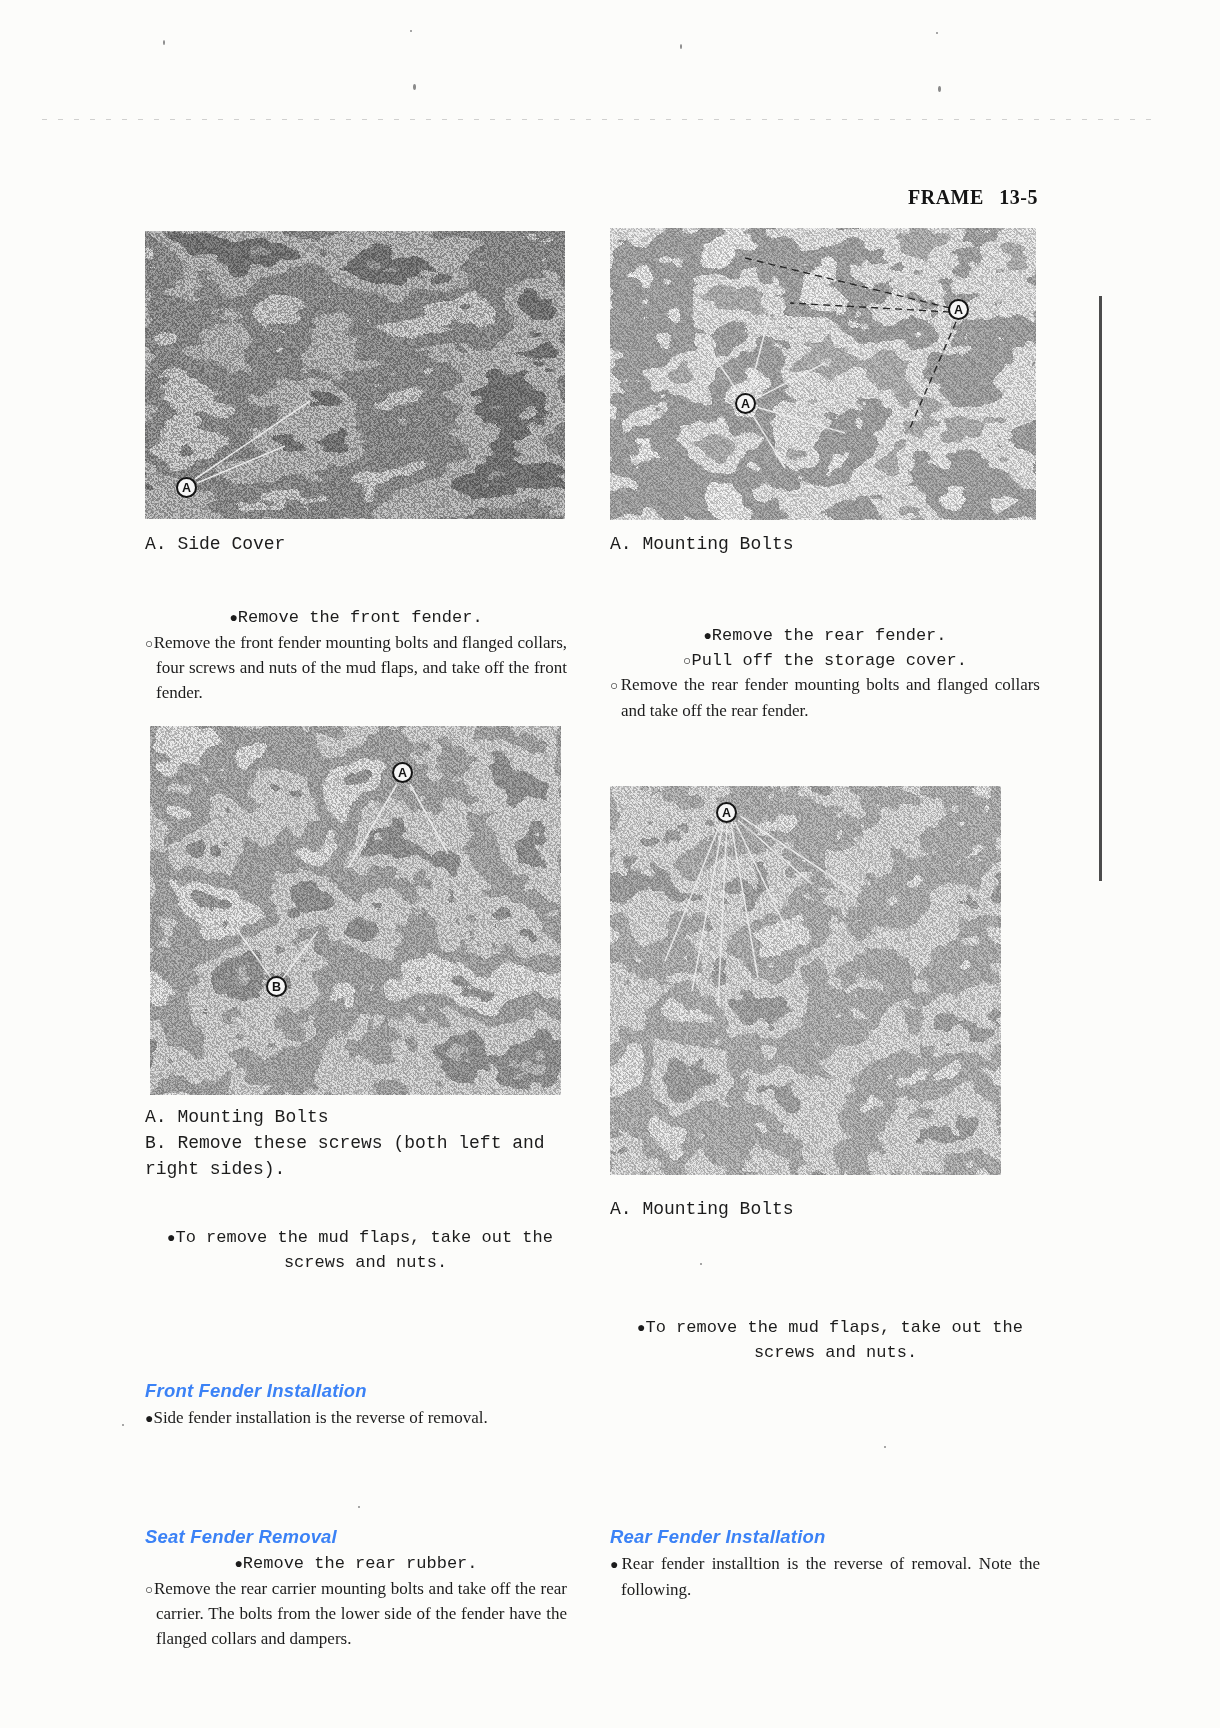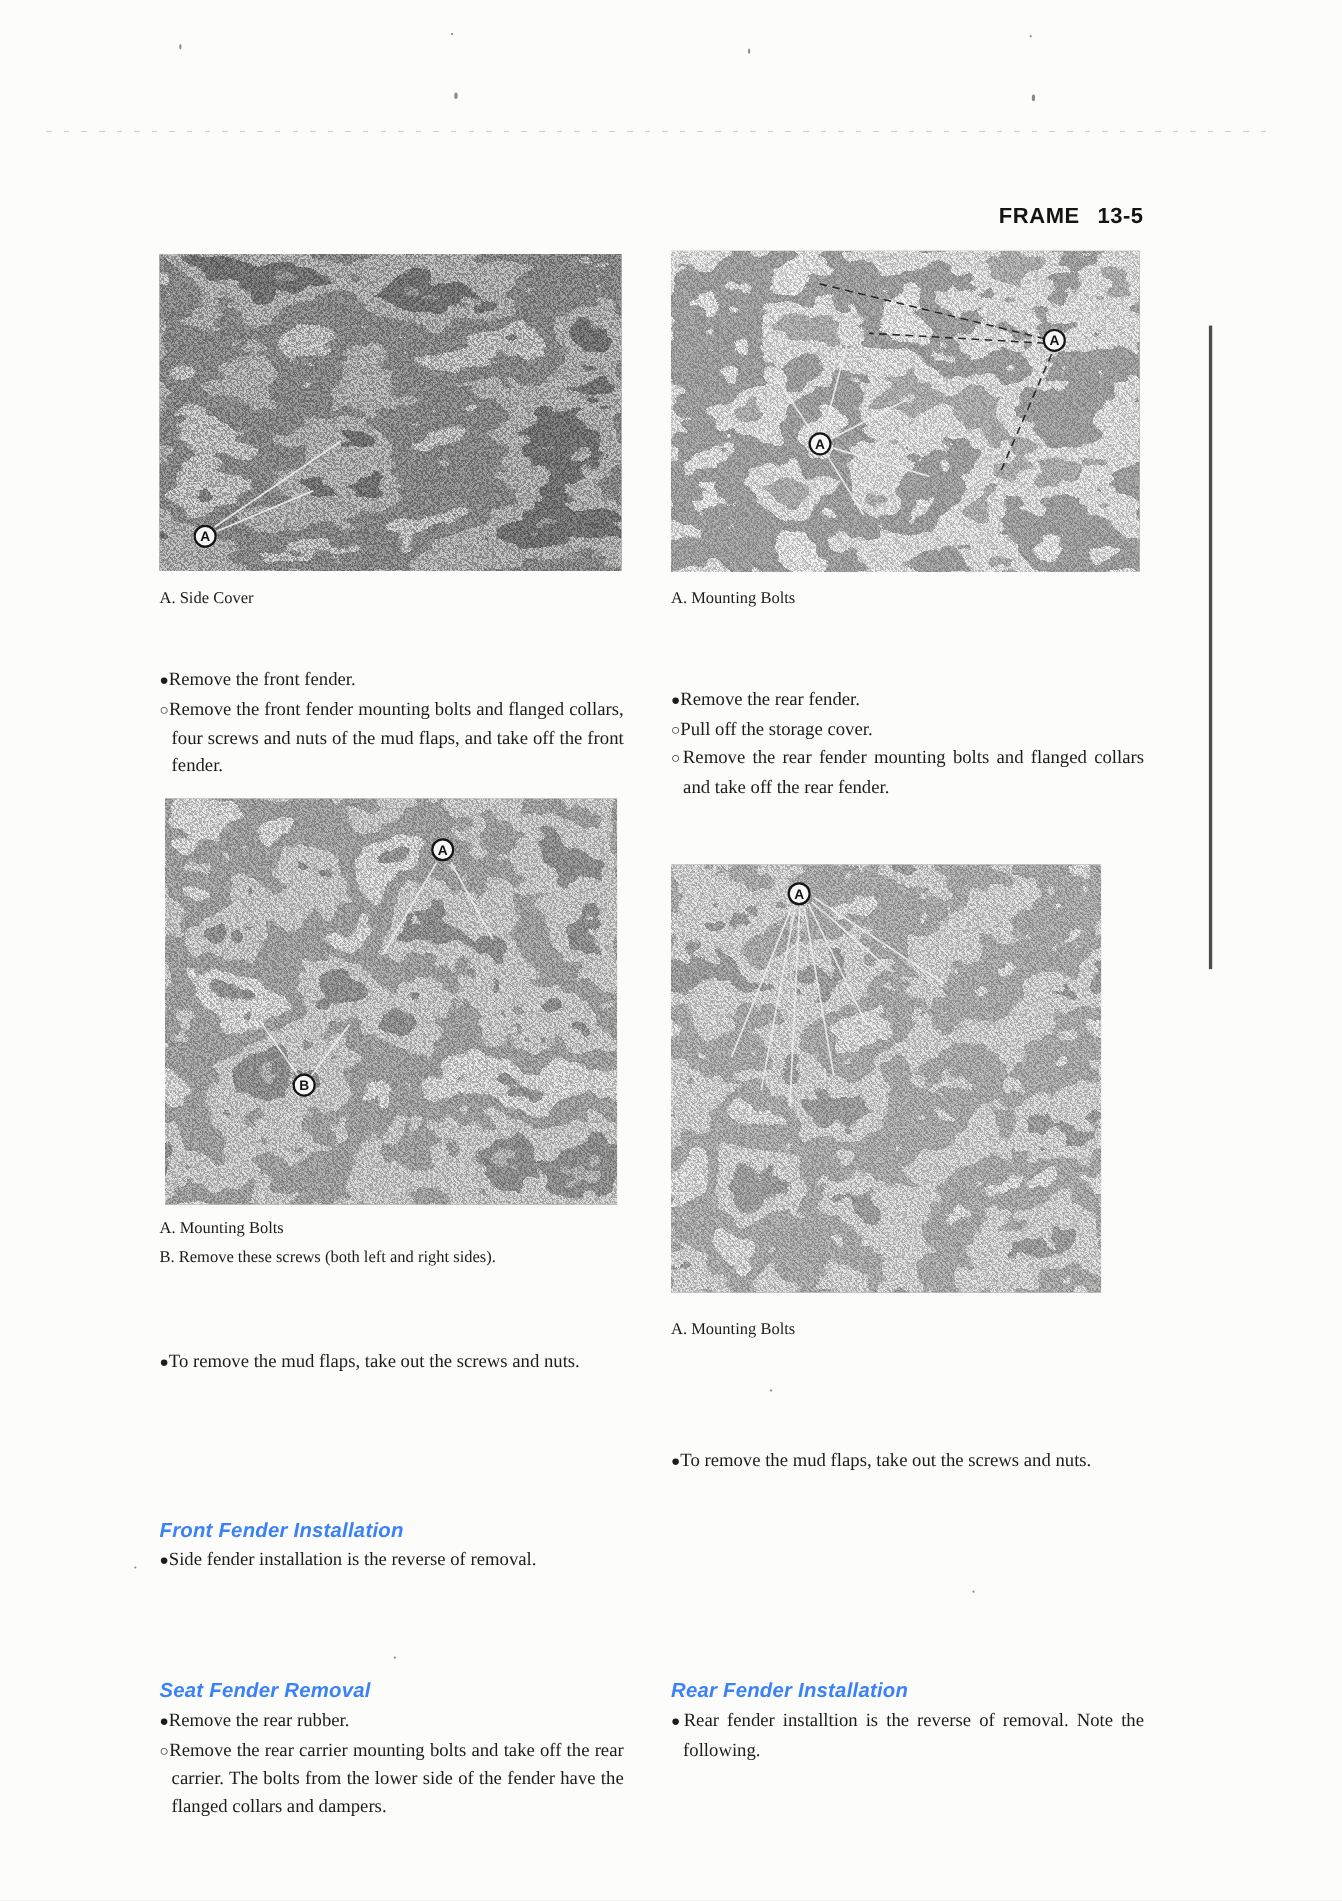--- a/index.html
+++ b/index.html
@@ -16,21 +16,21 @@
     opacity:.45;
   }
   .spine-shadow{
     position:absolute;left:1099px;top:296px;width:3px;height:585px;
     background:#2e2e2e;opacity:.85;filter:blur(.4px);
   }
   .speck{position:absolute;background:#8a8a8a;border-radius:50%;}
   
   .page-header{
     position:absolute;left:908px;top:186px;width:290px;
-    font-family:Liberation Sans, sans-serif;
+    font-family:Liberation Serif, serif;
     font-weight:bold;font-size:20px;letter-spacing:.5px;word-spacing:10px;
     color:#141414;
   }
   
   .photo{position:absolute;background:#8f8f8f;overflow:hidden;}
   .photo svg.noise{position:absolute;inset:0;width:100%;height:100%;display:block;}
   .photo::after{
     content:"";position:absolute;inset:0;pointer-events:none;
     background-image:repeating-linear-gradient(45deg,rgba(0,0,0,.10) 0 1px,transparent 1px 3px),
                      repeating-linear-gradient(-45deg,rgba(255,255,255,.08) 0 1px,transparent 1px 3px);
@@ -38,28 +38,28 @@
   .photo svg.lines{position:absolute;inset:0;width:100%;height:100%;pointer-events:none;}
   .circle-label{
     position:absolute;width:21px;height:21px;border-radius:50%;
     background:#f6f6f6;border:2px solid #141414;box-sizing:border-box;
     display:flex;align-items:center;justify-content:center;
     font-family:"Liberation Sans","DejaVu Sans",sans-serif;
     font-size:12.5px;font-weight:bold;color:#111;z-index:3;
   }
   
   .caption{
-    position:absolute;font-size:15px;line-height:26px;color:#1c1c1c;
+    position:absolute;font-size:18px;line-height:26px;color:#1c1c1c;font-family:Liberation Mono, monospace;
   }
   .textblock{position:absolute;font-size:17px;line-height:24.5px;}
   .para{
     padding-left:11px;text-indent:-11px;text-align:justify;margin:0;
   }
   .para .bullet{font-size:.82em;}
-  .para.single{text-align:left;}
+  .para.single{text-align:center;font-family:Liberation Mono, monospace;}
   .section-heading{
     position:absolute;
     font-family:"Liberation Sans","DejaVu Sans",sans-serif;
     font-style:italic;font-weight:bold;font-size:18.5px;color:#3b82f6;
     letter-spacing:.2px;
   }
 </style>
 </head>
 <body>
 

